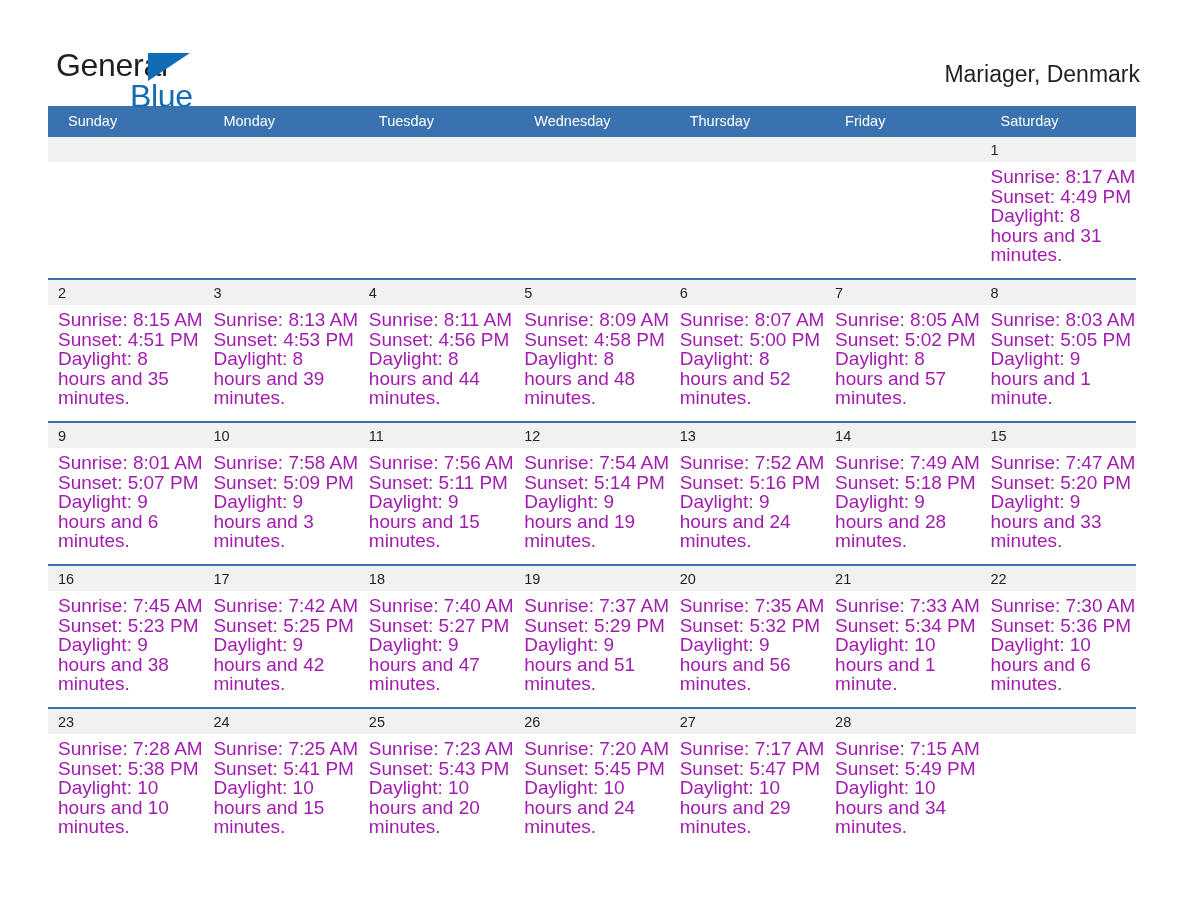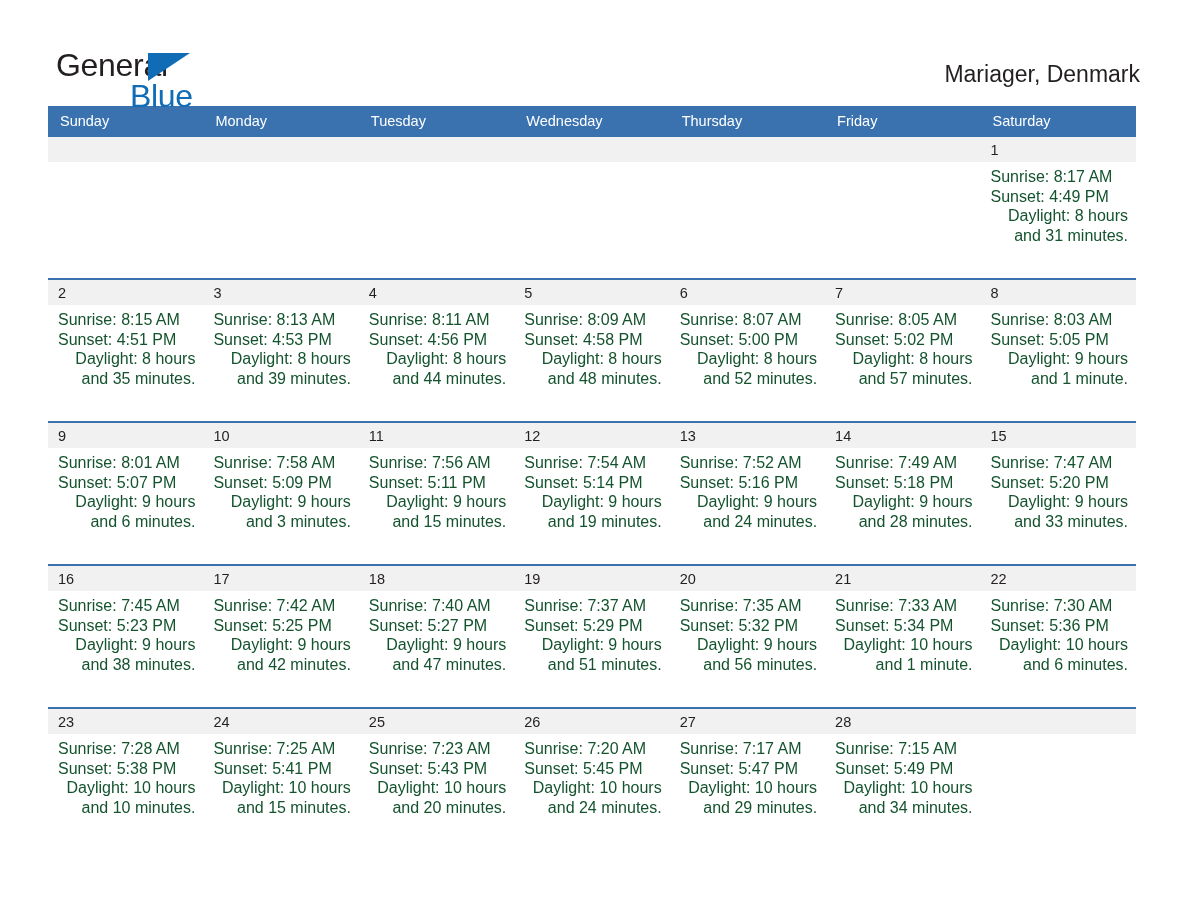--- a/index.html
+++ b/index.html
@@ -90,21 +90,21 @@
     width: 1088px;
     border-collapse: collapse;
     table-layout: fixed;
   }
   .calendar th {
     background: #3a72b0;
     color: #ffffff;
     font-size: 14.5px;
     font-weight: 400;
     text-align: left;
-    padding: 6px 0 7px 12px;
+    padding: 6px 0 7px 20px;
     line-height: 18px;
   }
   .week-row > td {
     vertical-align: top;
     padding: 0;
     border-top: 2px solid #3a72b0;
   }
   .week-row.first-week > td {
     border-top: none;
   }
@@ -119,30 +119,29 @@
     padding: 3px 0 0 10px;
     font-size: 14.5px;
     line-height: 20px;
     color: #231f20;
   }
   .cell.empty .daynum-band {
     background: #f1f1f1;
   }
   .cell-body {
     padding: 5px 8px 0 10px;
-    font-size: 16px;
+    font-size: 19px;
     line-height: 19.6px;
-    color: #14532d;
+    color: #a21caf;
   }
   .cell-body div {
     white-space: nowrap;
   }
   .cell-body .daylight {
     white-space: normal;
-    text-align: right;
   }
   .spacer-row td {
     height: 8px;
     padding: 0;
     border: none;
   }
 </style>
 </head>
 <body>
 

